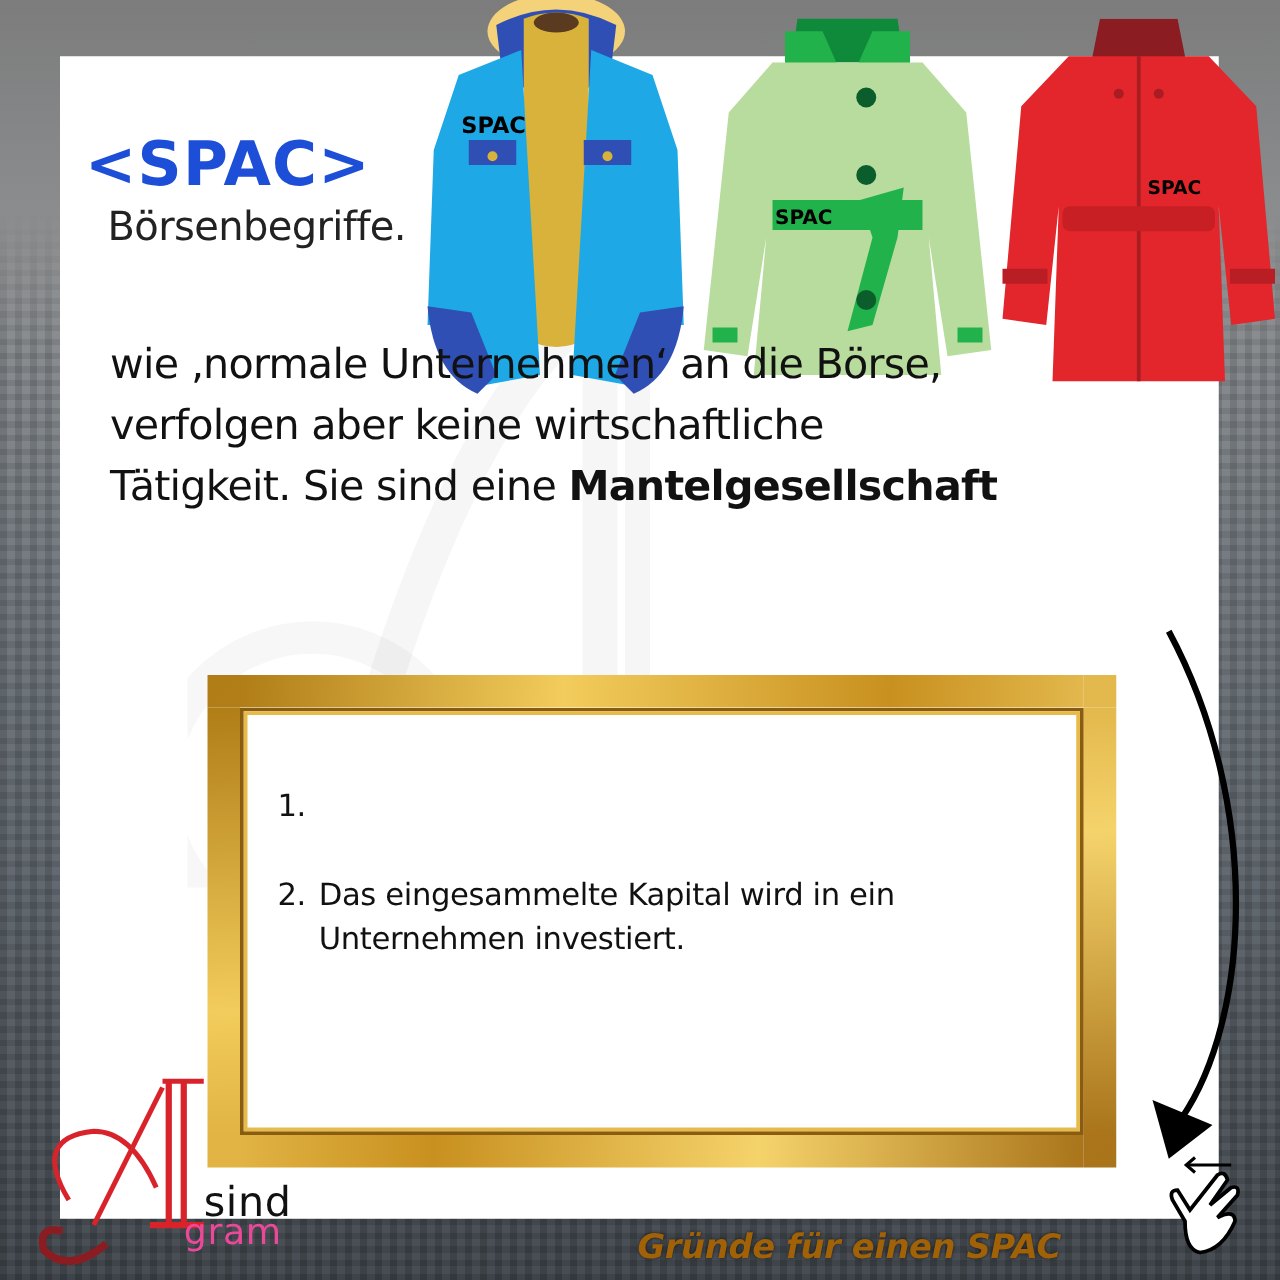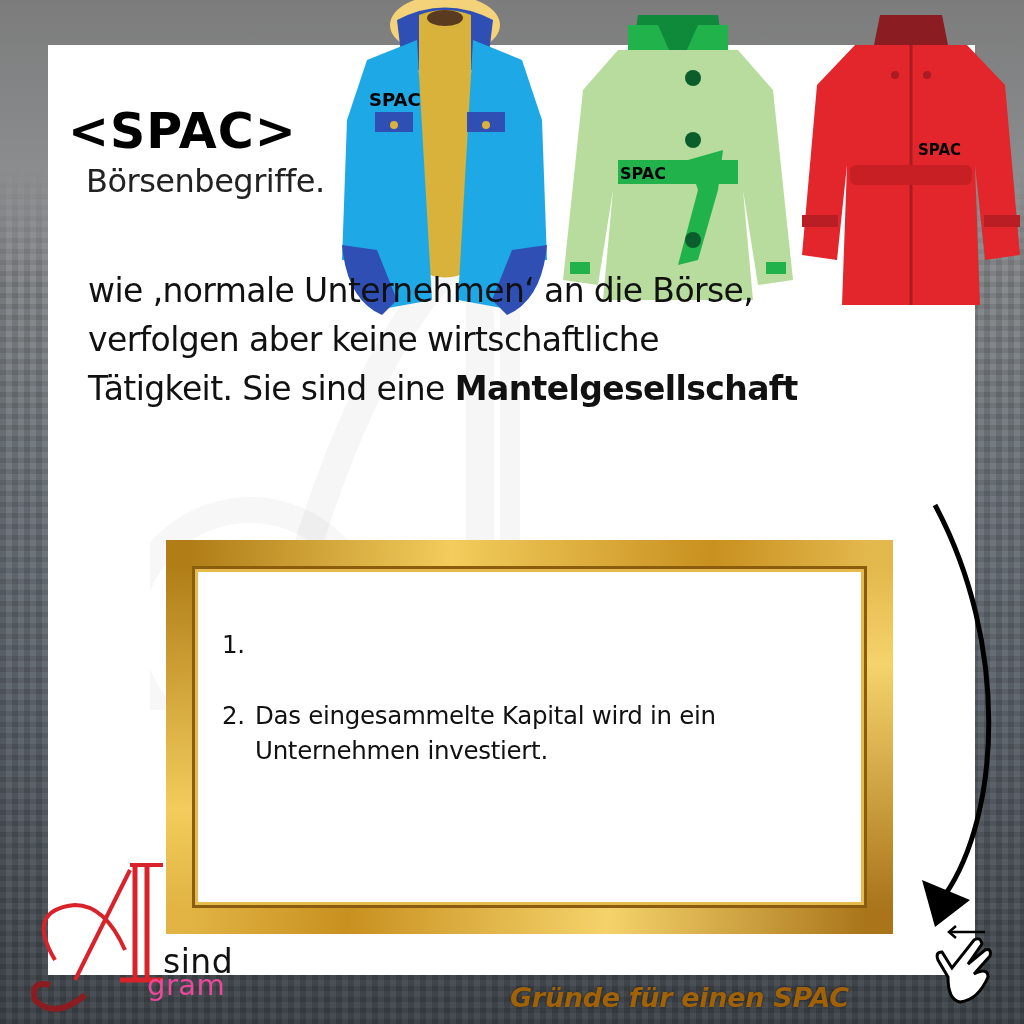--- a/index.html
+++ b/index.html
@@ -23,21 +23,21 @@
     position: absolute; left: 48px; top: 45px; width: 927px; height: 930px;
     background: #ffffff;
   }
   .watermark {
     position: absolute; left: 150px; top: 230px; width: 760px; height: 480px;
     color: rgba(0,0,0,0.035); font-size: 180px; font-weight: bold;
     font-family: "DejaVu Serif", serif;
   }
   .title {
     position: absolute; left: 68px; top: 103px;
-    font-size: 49px; font-weight: bold; color: #000000; letter-spacing: 1px;
+    font-size: 49px; font-weight: bold; color: #1d4ed8; letter-spacing: 1px;
     font-family: "DejaVu Sans", sans-serif;
   }
   .subtitle {
     position: absolute; left: 86px; top: 162px;
     font-size: 32px; color: #222; font-family: "DejaVu Sans", sans-serif; letter-spacing: -0.5px;
   }
   .body-text {
     position: absolute; left: 88px; top: 266px; width: 840px;
     font-size: 33px; line-height: 49px; color: #111; letter-spacing: -0.6px;
     font-family: "DejaVu Sans", sans-serif;

